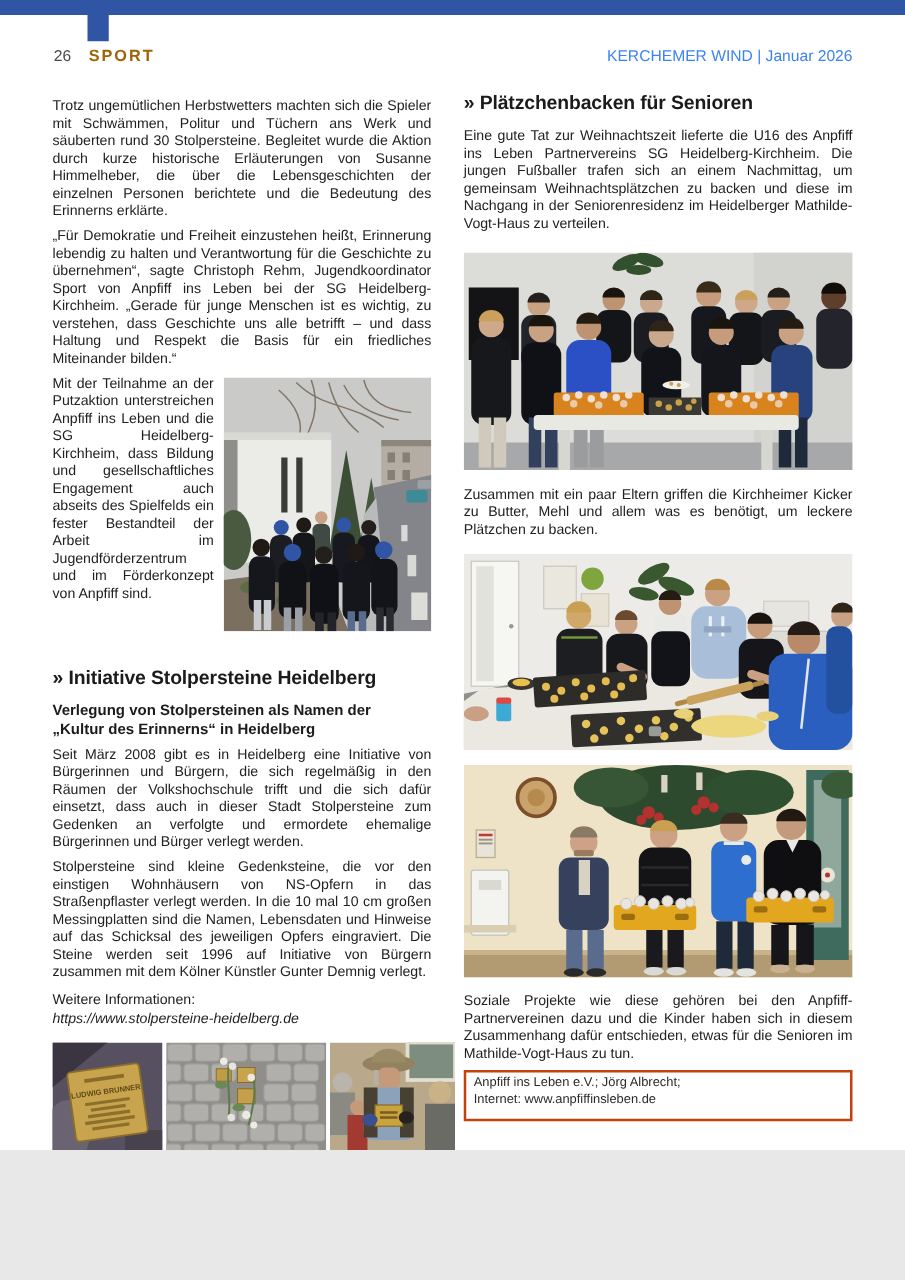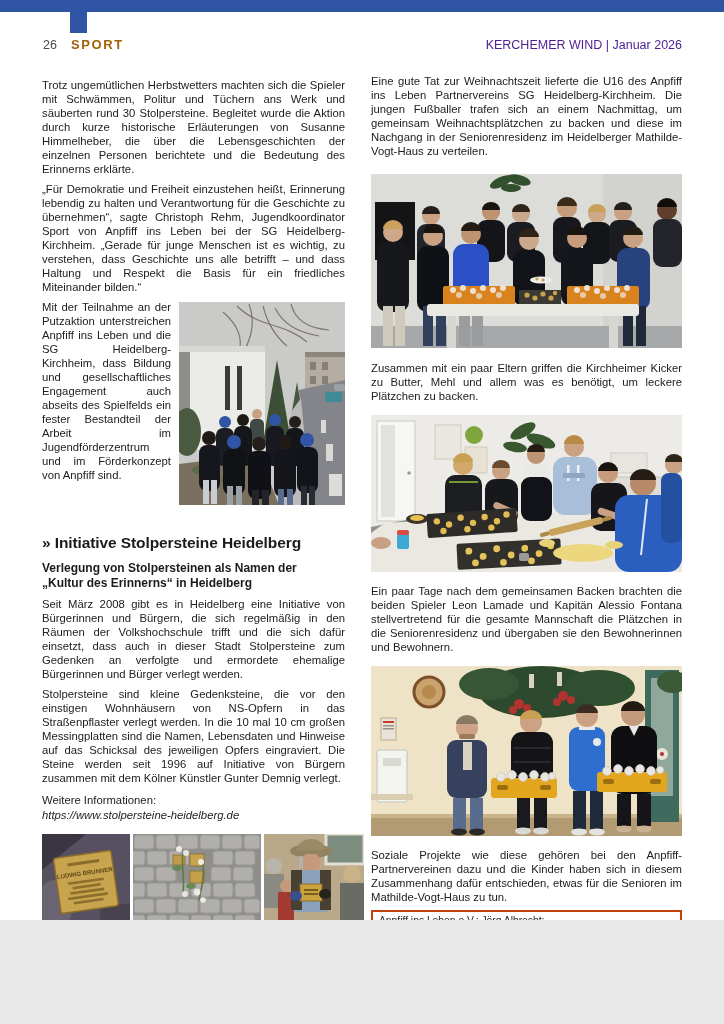--- a/index.html
+++ b/index.html
@@ -5,21 +5,21 @@
   html,body { margin:0; padding:0; background:#e8e8e8; }
   .page { position:relative; width:724px; height:920px; margin:0 auto; background:#ffffff;
           font-family:"Liberation Sans", sans-serif; color:#212121; overflow:hidden; }
 
   
   .topbar { position:absolute; top:0; left:0; width:724px; height:12px; background:#2f55a4; }
   .toptab { position:absolute; top:12px; left:70px; width:17px; height:21px; background:#2f55a4; }
   .hdr-left { position:absolute; top:37px; left:43px; display:flex; align-items:baseline; gap:14px; }
   .pagenum { font-size:12.5px; color:#4a4a4a; }
   .section-label { font-size:13px; color:#a16207; letter-spacing:1.6px; font-weight:bold; }
-  .issue-label { position:absolute; top:38px; right:42px; font-size:12.5px; color:#4c1d95; }
+  .issue-label { position:absolute; top:38px; right:42px; font-size:12.5px; color:#3b82f6; }
 
   
   .col { position:absolute; }
   .col-left  { left:42px; top:78px; width:303px; }
   .col-right { left:371px; top:74px; width:311px; }
 
   p.body { font-size:11.3px; line-height:14px; text-align:justify; margin:0 0 6px 0; }
   h2.sec { font-size:15.5px; font-weight:bold; color:#1b1b1b; margin:24px 0 9px 0; letter-spacing:-0.1px; }
   .col-right h2.sec { margin-top:0; margin-bottom:10px; }
   h3.sub { font-size:12px; line-height:14.5px; font-weight:bold; color:#1b1b1b; margin:0 0 7px 0; }
@@ -269,20 +269,21 @@
               <rect x="40" y="59" width="14" height="2" fill="#7a5c1e"></rect>
             <ellipse cx="32" cy="62" rx="6" ry="5" fill="#3a4f8f"></ellipse>
             <ellipse cx="61" cy="60" rx="6" ry="5" fill="#26221c"></ellipse>
           </g>
         </svg>
       </span>
     </div>
   </div>
 
   <div class="col col-right">
+    <h2 class="sec">» Plätzchenbacken für Senioren</h2>
     <p class="body">Eine gute Tat zur Weihnachtszeit lieferte die U16 des Anpfiff ins Leben Partnervereins SG Heidelberg-Kirchheim. Die jungen Fußballer trafen sich an einem Nachmittag, um gemeinsam Weihnachtsplätzchen zu backen und diese im Nachgang in der Seniorenresidenz im Heidelberger Mathilde-Vogt-Haus zu verteilen.</p>
 
     <span class="photo photo-full" role="img" aria-label="Mannschaftsfoto der U16 hinter einem Tisch mit orangefarbenen Kisten voller verpackter Plätzchen">
       <svg width="311" height="174" viewBox="0 0 311 174">
         <rect width="311" height="174" fill="#dcdcd9"></rect>
         <rect x="232" width="79" height="174" fill="#d2d2cf"></rect>
         <rect y="152" width="311" height="22" fill="#a7a8a9"></rect>
         <g fill="#33502e">
           <ellipse cx="130" cy="8" rx="12" ry="5" transform="rotate(-25 130 8)"></ellipse>
           <ellipse cx="148" cy="6" rx="12" ry="5" transform="rotate(15 148 6)"></ellipse>
@@ -518,21 +519,20 @@
           <ellipse cx="176" cy="128" rx="8" ry="4" fill="#e9d17a"></ellipse>
             <ellipse cx="243" cy="130" rx="9" ry="4" fill="#e9d17a"></ellipse>
           <rect x="148" y="138" width="10" height="8" fill="#9a9a96" rx="2"></rect>
           <ellipse cx="10" cy="128" rx="10" ry="6" fill="#c9a083"></ellipse>
           <rect x="26" y="118" width="12" height="16" rx="2" fill="#3fa9d6"></rect>
             <rect x="26" y="115" width="12" height="5" rx="2" fill="#d94a42"></rect>
         </g>
       </svg>
     </span>
 
-    <p class="body">Ein paar Tage nach dem gemeinsamen Backen brachten die beiden Spieler Leon Lamade und Kapitän Alessio Fontana stellvertretend für die gesamte Mannschaft die Plätzchen in die Seniorenresidenz und übergaben sie den Bewohnerinnen und Bewohnern.</p>
 
     <span class="photo photo-full m2" role="img" aria-label="Übergabe der Plätzchen in der Seniorenresidenz: zwei Spieler mit gelben Kisten, Kapitän im blauen Trikot und ein Mitarbeiter">
       <svg width="311" height="170" viewBox="0 0 311 170">
         <rect width="311" height="170" fill="#efe3c7"></rect>
         <rect y="152" width="311" height="18" fill="#b29a72"></rect>
         <rect y="148" width="311" height="4" fill="#c9b489"></rect>
         <circle cx="58" cy="26" r="15" fill="#c9a36b" stroke="#7c4f2b" stroke-width="3"></circle>
         <circle cx="58" cy="26" r="7" fill="#b68a4e"></circle>
         <g>
           <rect x="10" y="52" width="15" height="22" fill="#e8e4da" stroke="#b9ab8f"></rect>

